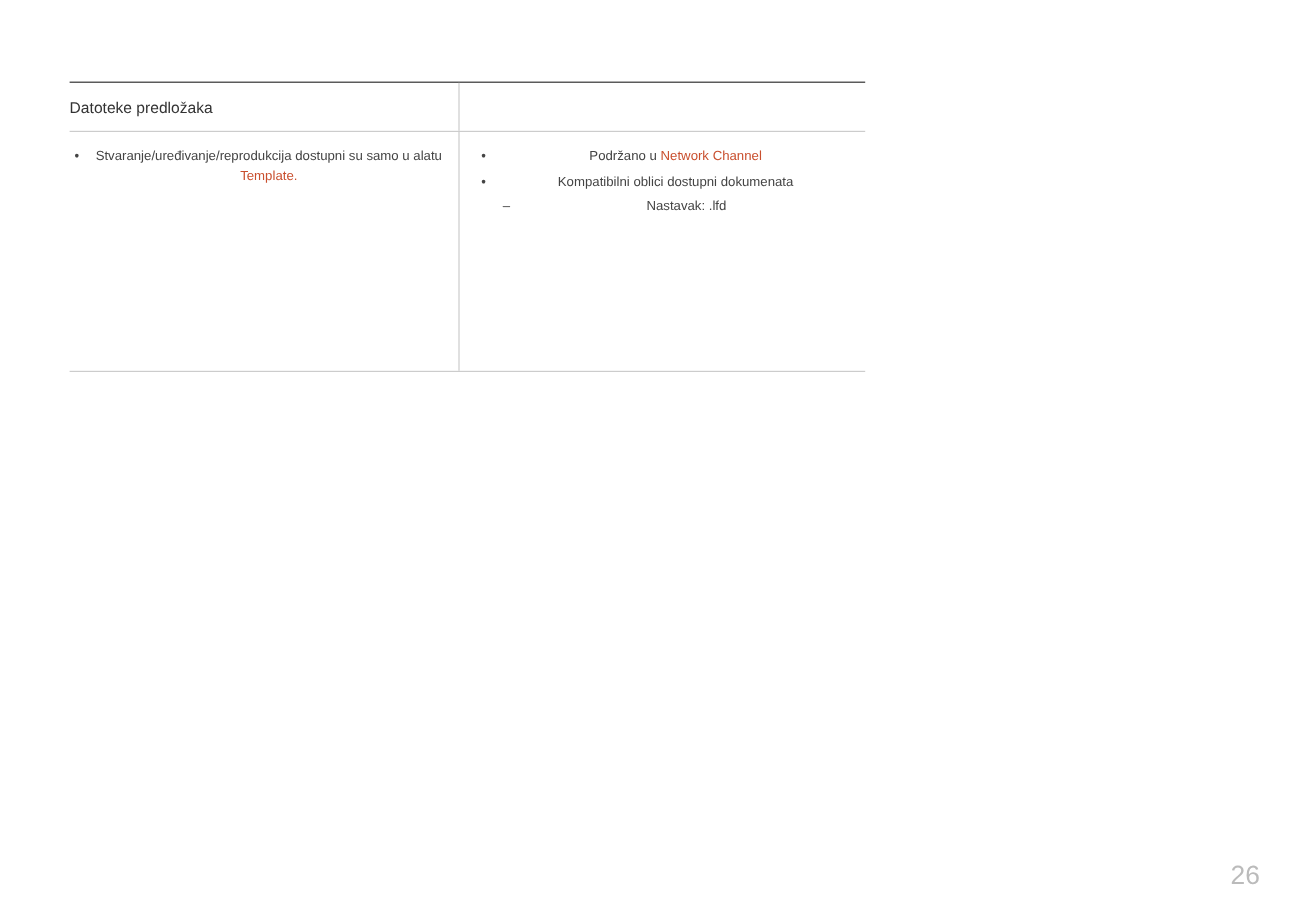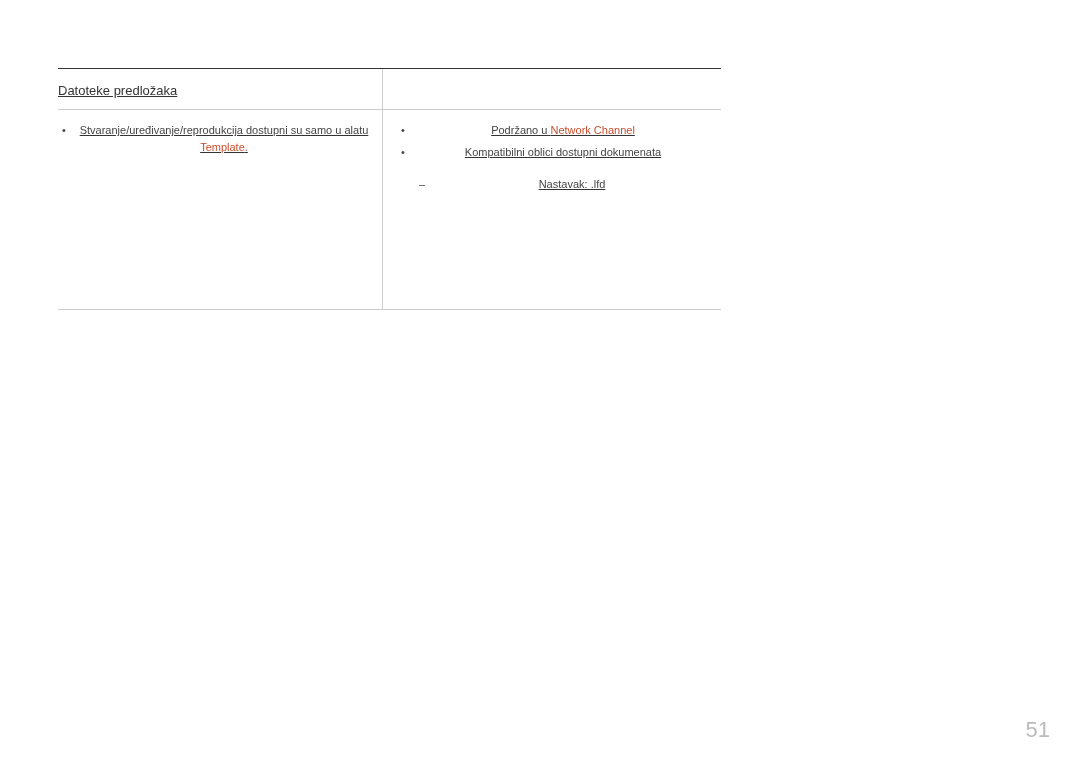--- a/index.html
+++ b/index.html
@@ -10,21 +10,20 @@
     body {
       font-family: Arial, Helvetica, sans-serif;
       background: #ffffff;
       width: 1080px;
       height: 763px;
       position: relative;
       color: #333;
     }
     .page {
       padding: 68px 58px 0 58px;
-      text-decoration: underline;
     }
     .table-container {
       width: 663px;
       border-top: 1px solid #333;
     }
     .table-row {
       display: flex;
       border-bottom: 1px solid #ccc;
     }
     .col-left {
@@ -73,21 +72,21 @@
     ul.bullet-list > li::before {
       content: "•";
       position: absolute;
       left: -10px;
       top: 0;
       color: #444;
     }
     ul.dash-list {
       list-style: none;
       padding-left: 14px;
-      margin-top: 16px;
+      margin-top: 4px;
     }
     ul.dash-list > li {
       position: relative;
       font-size: 11px;
       line-height: 1.5;
       color: #444;
       padding-left: 4px;
     }
     ul.dash-list > li::before {
       content: "–";
@@ -138,13 +137,13 @@
                 <span>Nastavak: .lfd</span>
               </li>
             </ul>
           </li>
         </ul>
       </div>
     </div>
   </div>
 </div>
 
-<div class="page-number">51</div>
+<div class="page-number">26</div>
 
 </body></html>

